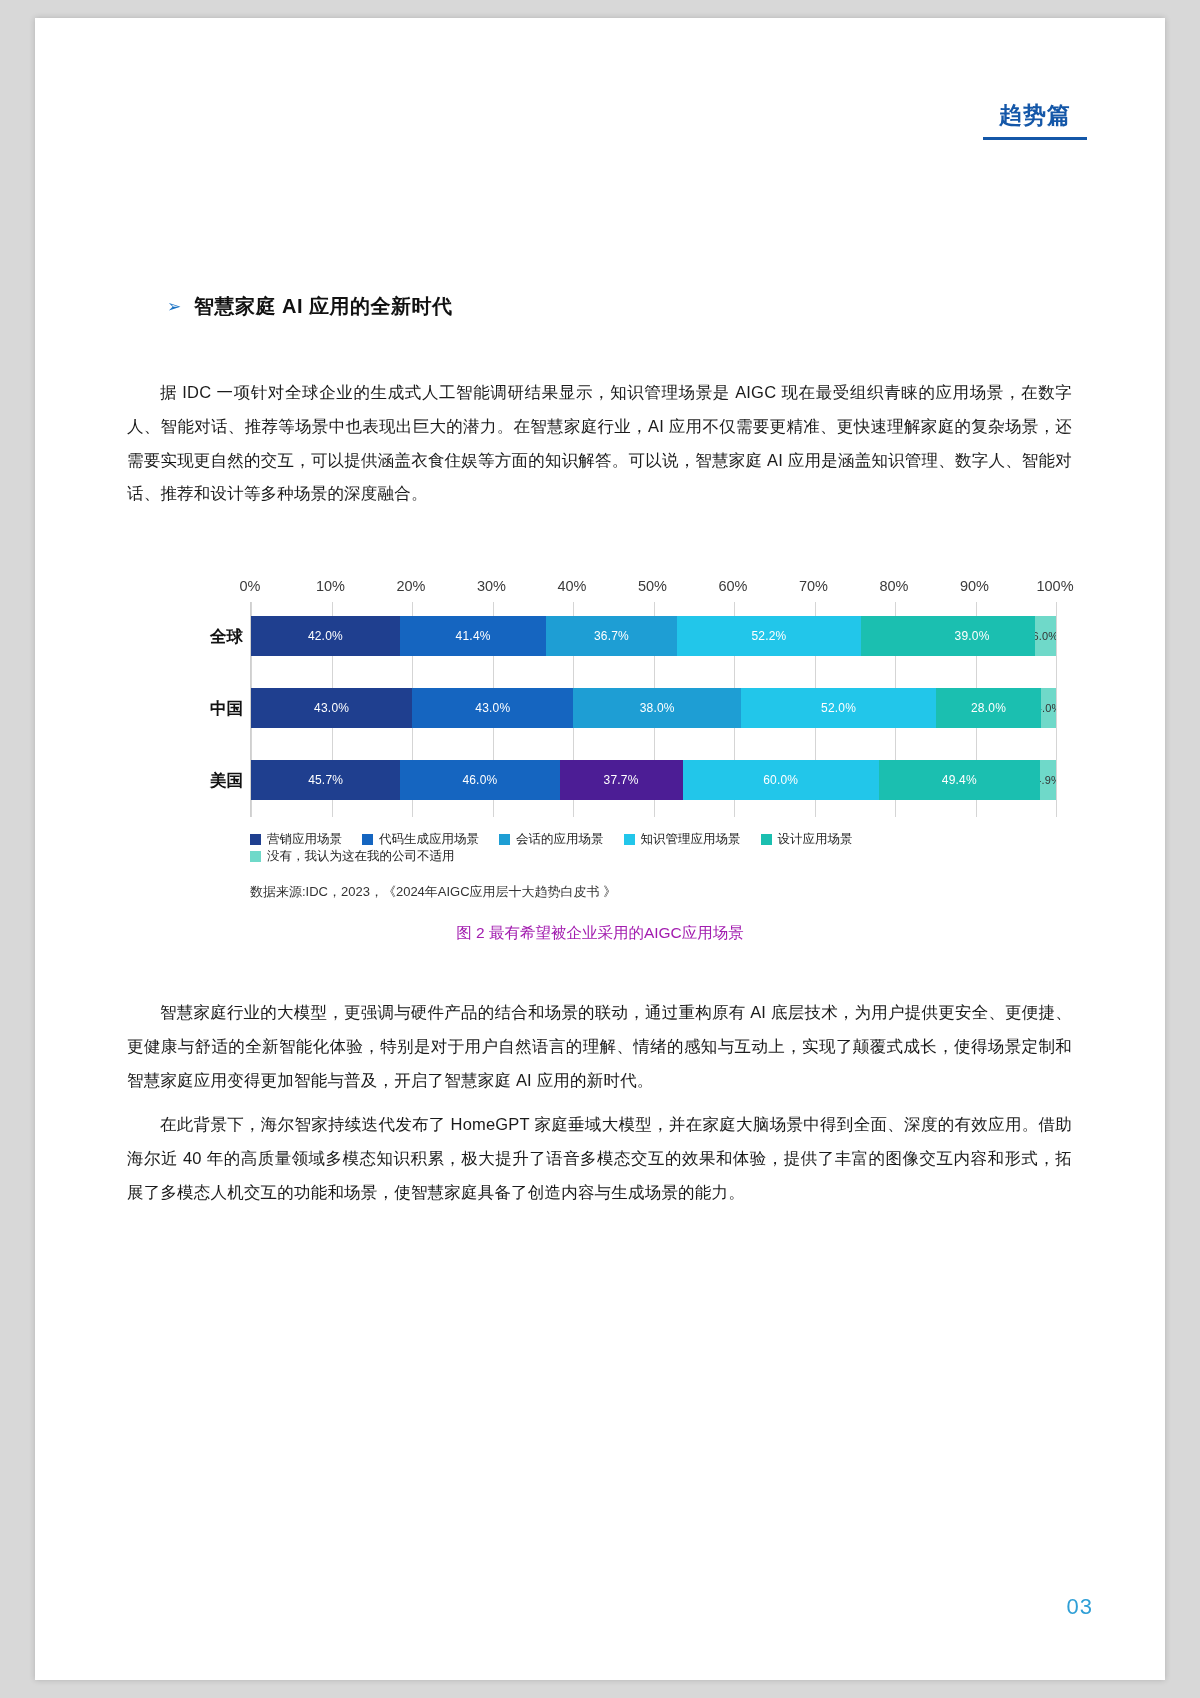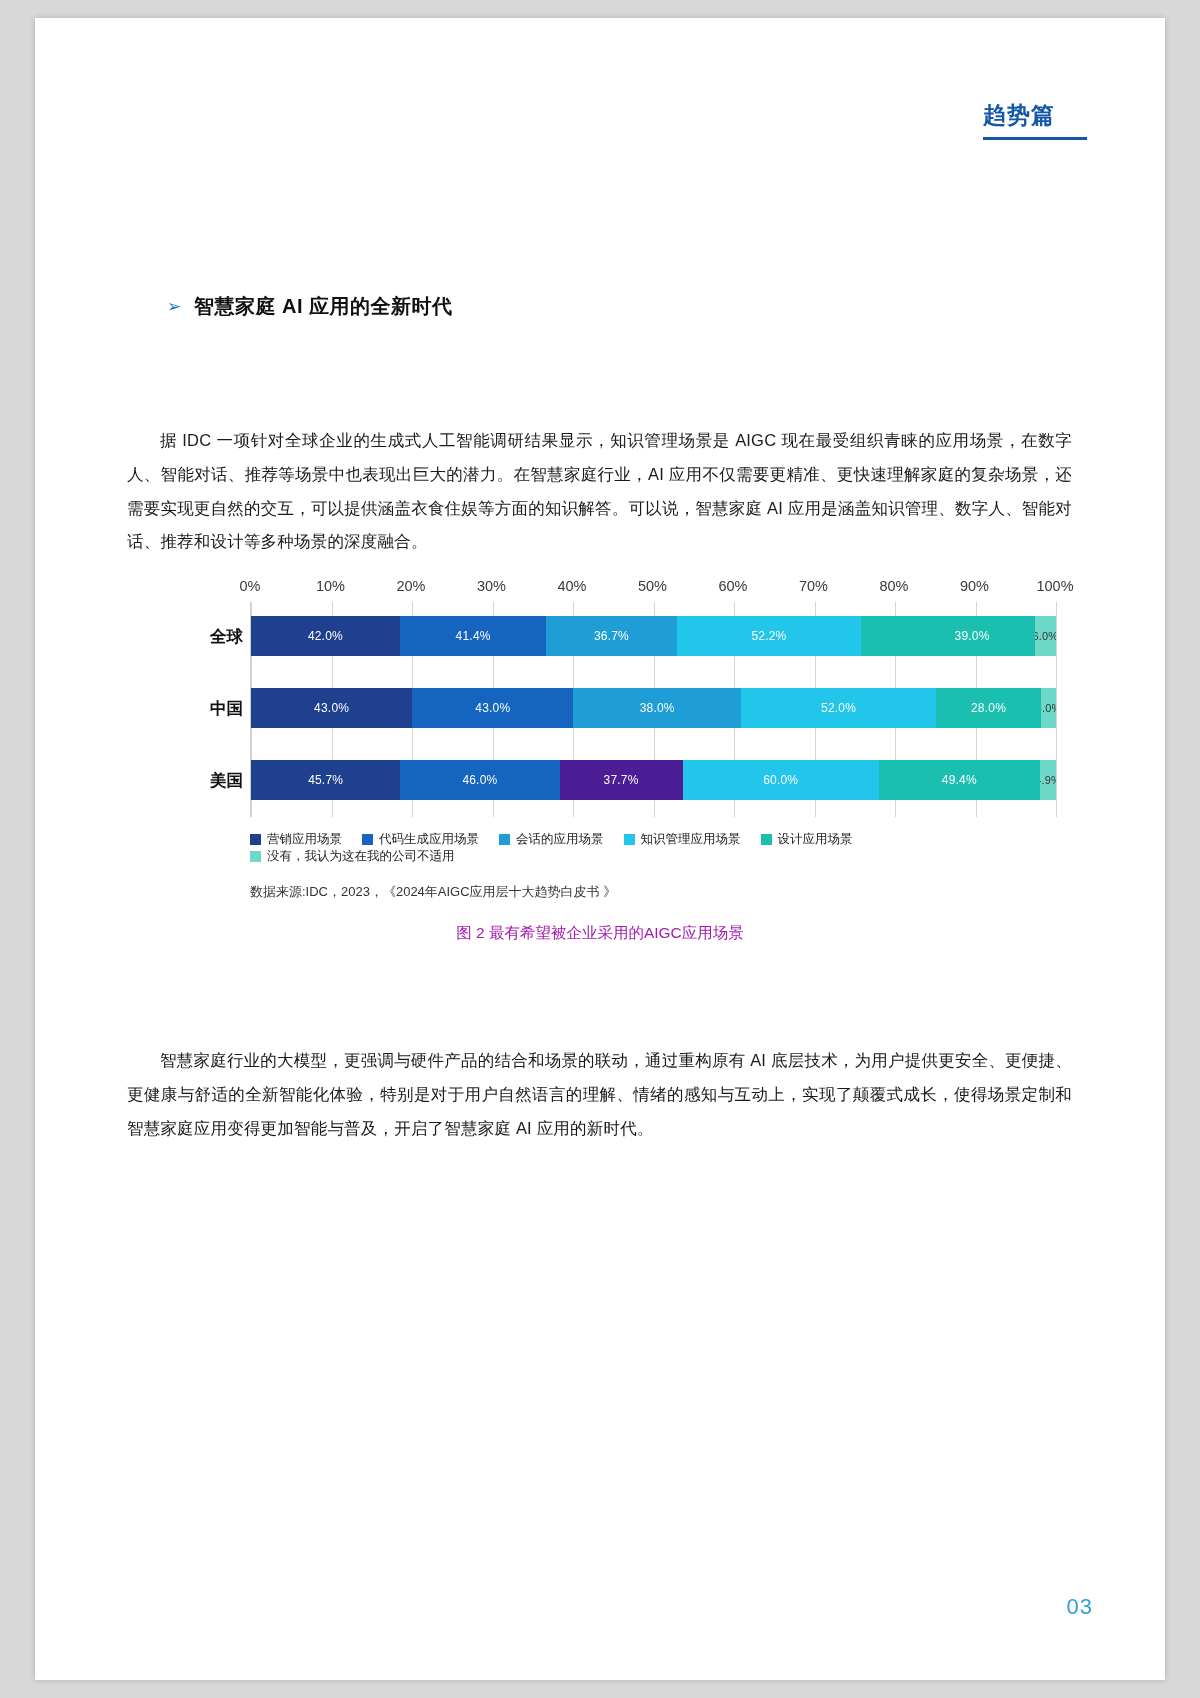--- a/index.html
+++ b/index.html
@@ -14,21 +14,21 @@
     left:35px; top:18px;
     width:1130px; height:1662px;
     background:#ffffff;
     box-shadow:0 0 6px rgba(0,0,0,0.18);
     overflow:hidden;
   }
 
   
   .header {
     position:absolute; right:78px; top:82px;
-    text-align:left;
+    text-align:center;
   }
   .header-title {
     font-size:23px; font-weight:bold; color:#1457a8;
     letter-spacing:1px;
     padding-bottom:6px;
   }
   .header-rule {
     height:3px; background:#1457a8; width:104px; margin-left:auto;
   }
 
@@ -49,21 +49,20 @@
   
   .para {
     position:absolute;
     left:92px; width:945px;
     font-size:16.5px; color:#1a1a1a;
     line-height:2.05;
     text-align:justify;
     text-justify:inter-ideograph;
     text-indent:2em;
     letter-spacing:0.2px;
-    margin-top:48px;
   }
   #para1 { top:358px; }
   #para3 { top:978px; }
   #para4 { top:1090px; }
 
   
   .chart {
     position:absolute; left:150px; top:560px; width:870px;
   }
   .chart-area { position:relative; margin-left:65px; }
@@ -217,15 +216,16 @@
           <span class="legend-swatch" style="background: rgb(111, 217, 201);"></span>
           <span class="legend-text">没有，我认为这在我的公司不适用</span>
         </div>
       </div>
     <div class="chart-source" style="margin-left:65px;">数据来源:IDC，2023，《2024年AIGC应用层十大趋势白皮书 》</div>
   </div>
 
   <div class="figure-caption">图 2 最有希望被企业采用的AIGC应用场景</div>
 
   <div class="para" id="para3">智慧家庭行业的大模型，更强调与硬件产品的结合和场景的联动，通过重构原有 AI 底层技术，为用户提供更安全、更便捷、更健康与舒适的全新智能化体验，特别是对于用户自然语言的理解、情绪的感知与互动上，实现了颠覆式成长，使得场景定制和智慧家庭应用变得更加智能与普及，开启了智慧家庭 AI 应用的新时代。</div>
+  <div class="para" id="para4">在此背景下，海尔智家持续迭代发布了 HomeGPT 家庭垂域大模型，并在家庭大脑场景中得到全面、深度的有效应用。借助海尔近 40 年的高质量领域多模态知识积累，极大提升了语音多模态交互的效果和体验，提供了丰富的图像交互内容和形式，拓展了多模态人机交互的功能和场景，使智慧家庭具备了创造内容与生成场景的能力。</div>
 
   <div class="page-number">03</div>
 </div>
 
 </body></html>

